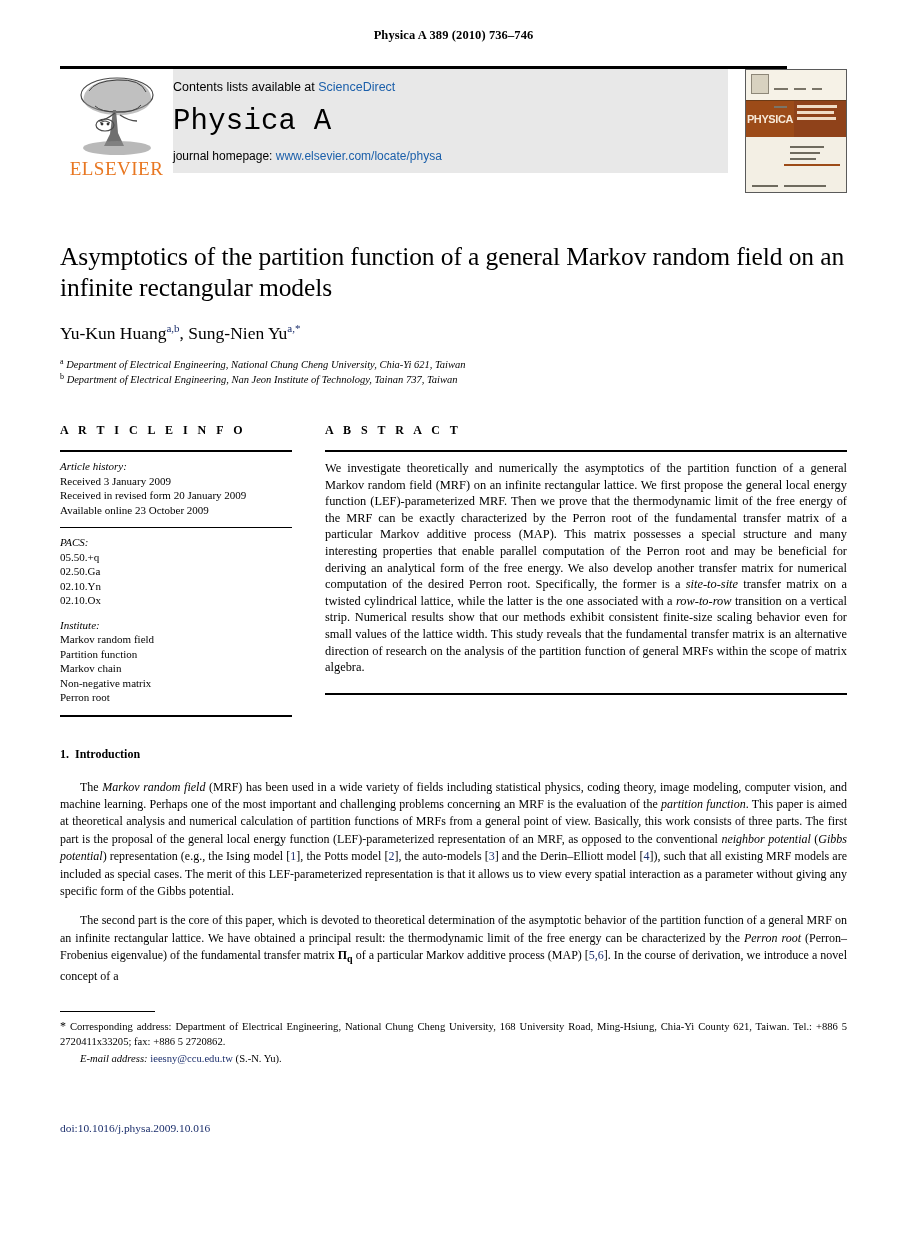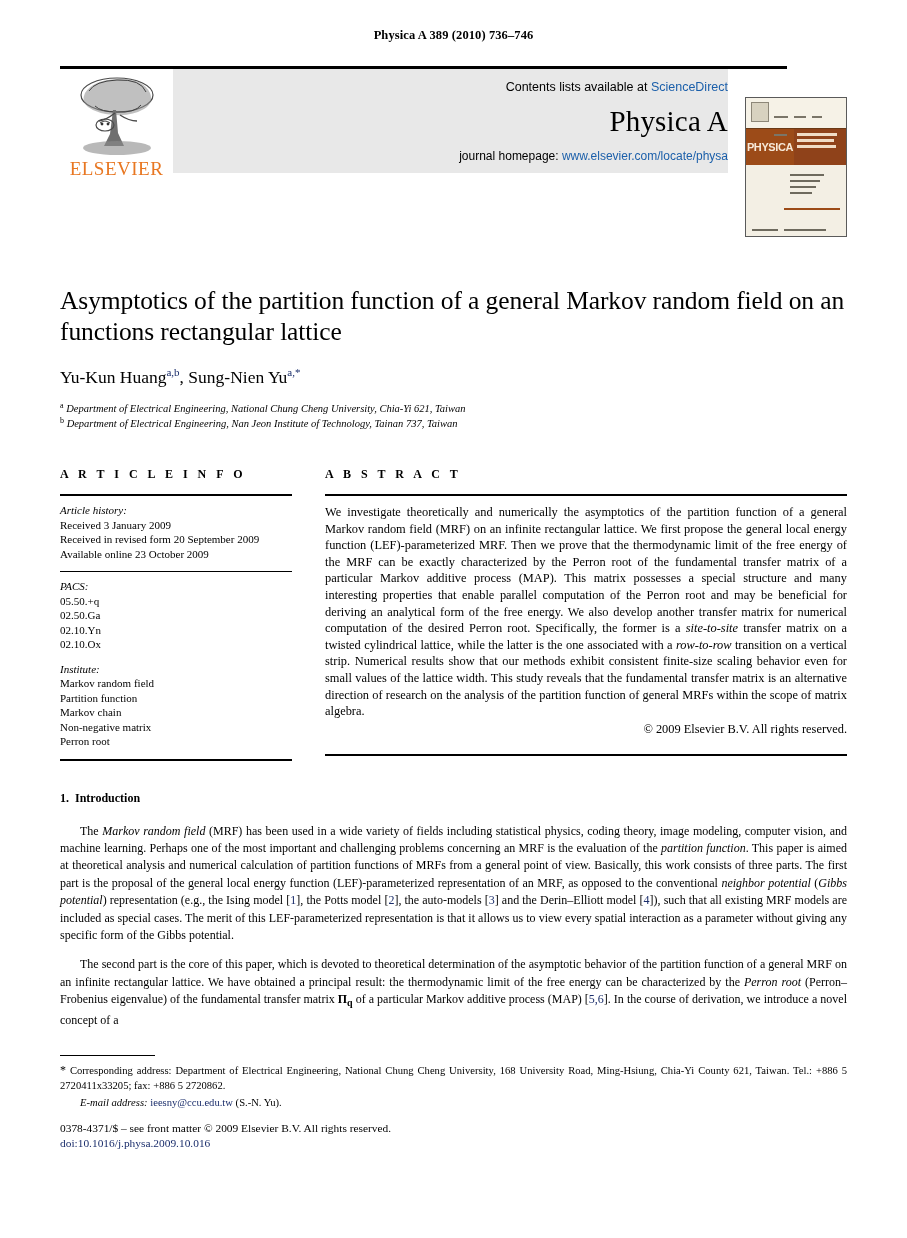--- a/index.html
+++ b/index.html
@@ -66,59 +66,58 @@
     letter-spacing: 0.5px;
     color: #E87722;
     font-weight: normal;
     margin-top: 1px;
   }
   .center-band {
     flex: 1 1 auto;
     background: #e8e8e8;
     display: flex;
     flex-direction: column;
-    align-items: flex-end;
+    align-items: flex-start;
     justify-content: space-between;
     padding: 11px 0 10px 0;
     height: 104px;
     box-sizing: border-box;
   }
   .contents-line {
     font-family: "Liberation Sans", sans-serif;
     font-size: 12.5px;
     color: #000;
   }
   .contents-line .sd {
     color: #1b5faa;
   }
   .journal-name {
-    font-family: Liberation Serif, serif;
+    font-family: Liberation Mono, monospace;
     font-size: 29px;
     color: #000;
     letter-spacing: 0.2px;
   }
   .homepage-line {
     font-family: "Liberation Sans", sans-serif;
     font-size: 12px;
     color: #000;
   }
   .homepage-line .url { color: #1b5faa; }
 
   
   .cover {
     flex: 0 0 102px;
     width: 102px;
     margin-left: 17px;
     border: 1px solid #5a5a5a;
     box-sizing: border-box;
     background: #f3efe4;
-    height: 140px;
+    height: 124px;
     position: relative;
     overflow: hidden;
-    margin-top: 28px;
   }
   .cover-top {
     height: 30px;
     border-bottom: 1px solid #6b3a16;
     position: relative;
     background: #f6f2e7;
   }
   .cover-logo {
     position: absolute; left: 5px; top: 4px;
     width: 16px; height: 18px;
@@ -355,21 +354,21 @@
         <div class="cover-hr"></div>
         <div class="cover-foot">
           <i style="width:26px;margin-right:6px"></i>
             <i style="width:42px"></i>
         </div>
       </div>
 
     </div>
   </div>
 
-  <div class="title">Asymptotics of the partition function of a general Markov random field on an functions rectangular lattice</div>
+  <div class="title">Asymptotics of the partition function of a general Markov random field on an infinite rectangular models</div>
 
   <div class="authors">
     <span>Yu-Kun Huang</span><sup>a,b</sup><span>, </span><span>Sung-Nien Yu</span><sup>a,</sup><sup class="star">*</sup>
   </div>
 
   <div class="affils">
     <div>
       <sup>a</sup>
       <span>Department of Electrical Engineering, National Chung Cheng University, Chia-Yi 621, Taiwan</span>
     </div>
@@ -381,21 +380,21 @@
 
   <div class="cols">
 
     <div class="col-info">
       <div class="sec-head">A R T I C L E    I N F O</div>
       <div class="hr-thick"></div>
 
       <div class="info-block">
         <div class="lbl">Article history:</div>
         <div>Received 3 January 2009</div>
-        <div>Received in revised form 20 September 2009</div>
+        <div>Received in revised form 20 January 2009</div>
         <div>Available online 23 October 2009</div>
       </div>
 
       <div class="info-sep"></div>
 
       <div class="info-block">
         <div class="lbl">PACS:</div>
         <div>05.50.+q</div>
         <div>02.50.Ga</div>
         <div>02.10.Yn</div>
@@ -411,36 +410,34 @@
         <div>Perron root</div>
       </div>
 
       <div class="info-bottom-rule"></div>
     </div>
 
     <div class="col-abs">
       <div class="sec-head">A B S T R A C T</div>
       <div class="hr-thick"></div>
       <div class="abs-body"><span>We investigate theoretically and numerically the asymptotics of the partition function of a general Markov random field (MRF) on an infinite rectangular lattice. We first propose the general local energy function (LEF)-parameterized MRF. Then we prove that the thermodynamic limit of the free energy of the MRF can be exactly characterized by the Perron root of the fundamental transfer matrix of a particular Markov additive process (MAP). This matrix possesses a special structure and many interesting properties that enable parallel computation of the Perron root and may be beneficial for deriving an analytical form of the free energy. We also develop another transfer matrix for numerical computation of the desired Perron root. Specifically, the former is a </span><em>site-to-site</em><span> transfer matrix on a twisted cylindrical lattice, while the latter is the one associated with a </span><em>row-to-row</em><span> transition on a vertical strip. Numerical results show that our methods exhibit consistent finite-size scaling behavior even for small values of the lattice width. This study reveals that the fundamental transfer matrix is an alternative direction of research on the analysis of the partition function of general MRFs within the scope of matrix algebra.</span></div>
-      <div class="copyright">© 2009 Elsevier B.V. All rights reserved.</div>
       <div class="abs-bottom-rule"></div>
     </div>
 
   </div>
 
   <div class="section-title">
     <span>1.</span>&nbsp;&nbsp;<span>Introduction</span>
   </div>
 
   <div class="para first"><span>The </span><em>Markov random field</em><span> (MRF) has been used in a wide variety of fields including statistical physics, coding theory, image modeling, computer vision, and machine learning. Perhaps one of the most important and challenging problems concerning an MRF is the evaluation of the </span><em>partition function</em><span>. This paper is aimed at theoretical analysis and numerical calculation of partition functions of MRFs from a general point of view. Basically, this work consists of three parts. The first part is the proposal of the general local energy function (LEF)-parameterized representation of an MRF, as opposed to the conventional </span><em>neighbor potential</em><span> (</span><em>Gibbs potential</em><span>) representation (e.g., the Ising model [</span><a class="ref">1</a><span>], the Potts model [</span><a class="ref">2</a><span>], the auto-models [</span><a class="ref">3</a><span>] and the Derin–Elliott model [</span><a class="ref">4</a><span>]), such that all existing MRF models are included as special cases. The merit of this LEF-parameterized representation is that it allows us to view every spatial interaction as a parameter without giving any specific form of the Gibbs potential.</span></div>
 
   <div class="para next"><span>The second part is the core of this paper, which is devoted to theoretical determination of the asymptotic behavior of the partition function of a general MRF on an infinite rectangular lattice. We have obtained a principal result: the thermodynamic limit of the free energy can be characterized by the </span><em>Perron root</em><span> (Perron–Frobenius eigenvalue) of the fundamental transfer matrix </span><b style="font-style:normal"><span>Π</span><sub>q</sub></b><span> of a particular Markov additive process (MAP) [</span><a class="ref">5,6</a><span>]. In the course of derivation, we introduce a novel concept of a</span></div>
 
   <div class="foot-rule"></div>
   <div class="footnote"><span class="star">*</span><span> Corresponding address: Department of Electrical Engineering, National Chung Cheng University, 168 University Road, Ming-Hsiung, Chia-Yi County 621, Taiwan. Tel.: +886 5 2720411x33205; fax: +886 5 2720862.</span></div>
   <div class="footnote footnote-indent"><em>E-mail address:</em> <a class="mail">ieesny@ccu.edu.tw</a><span> (S.-N. Yu).</span></div>
 
   <div class="issn-block">
-    <div>0378-4371/$ – see front matter © 2009 Elsevier B.V. All rights reserved.</div>
     <div class="doi">doi:10.1016/j.physa.2009.10.016</div>
   </div>
 
 </div>
 
 </body></html>

